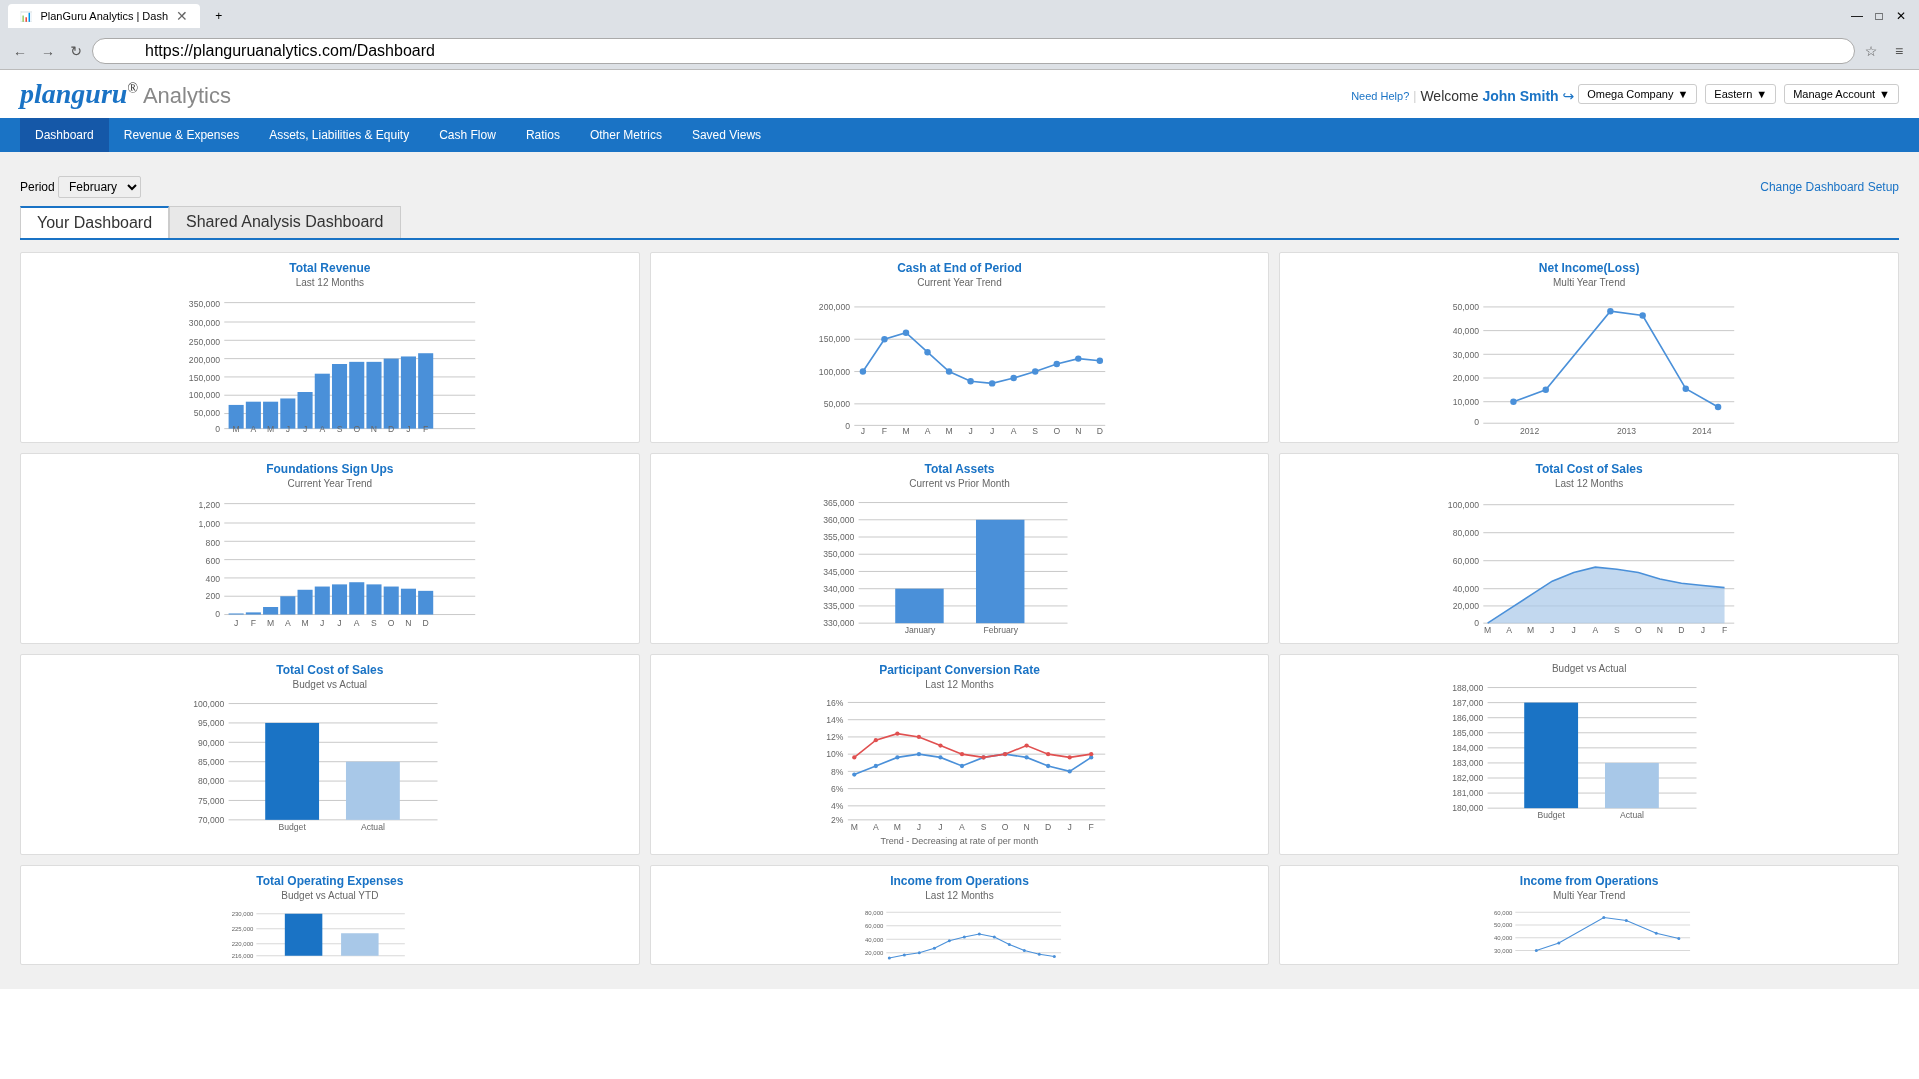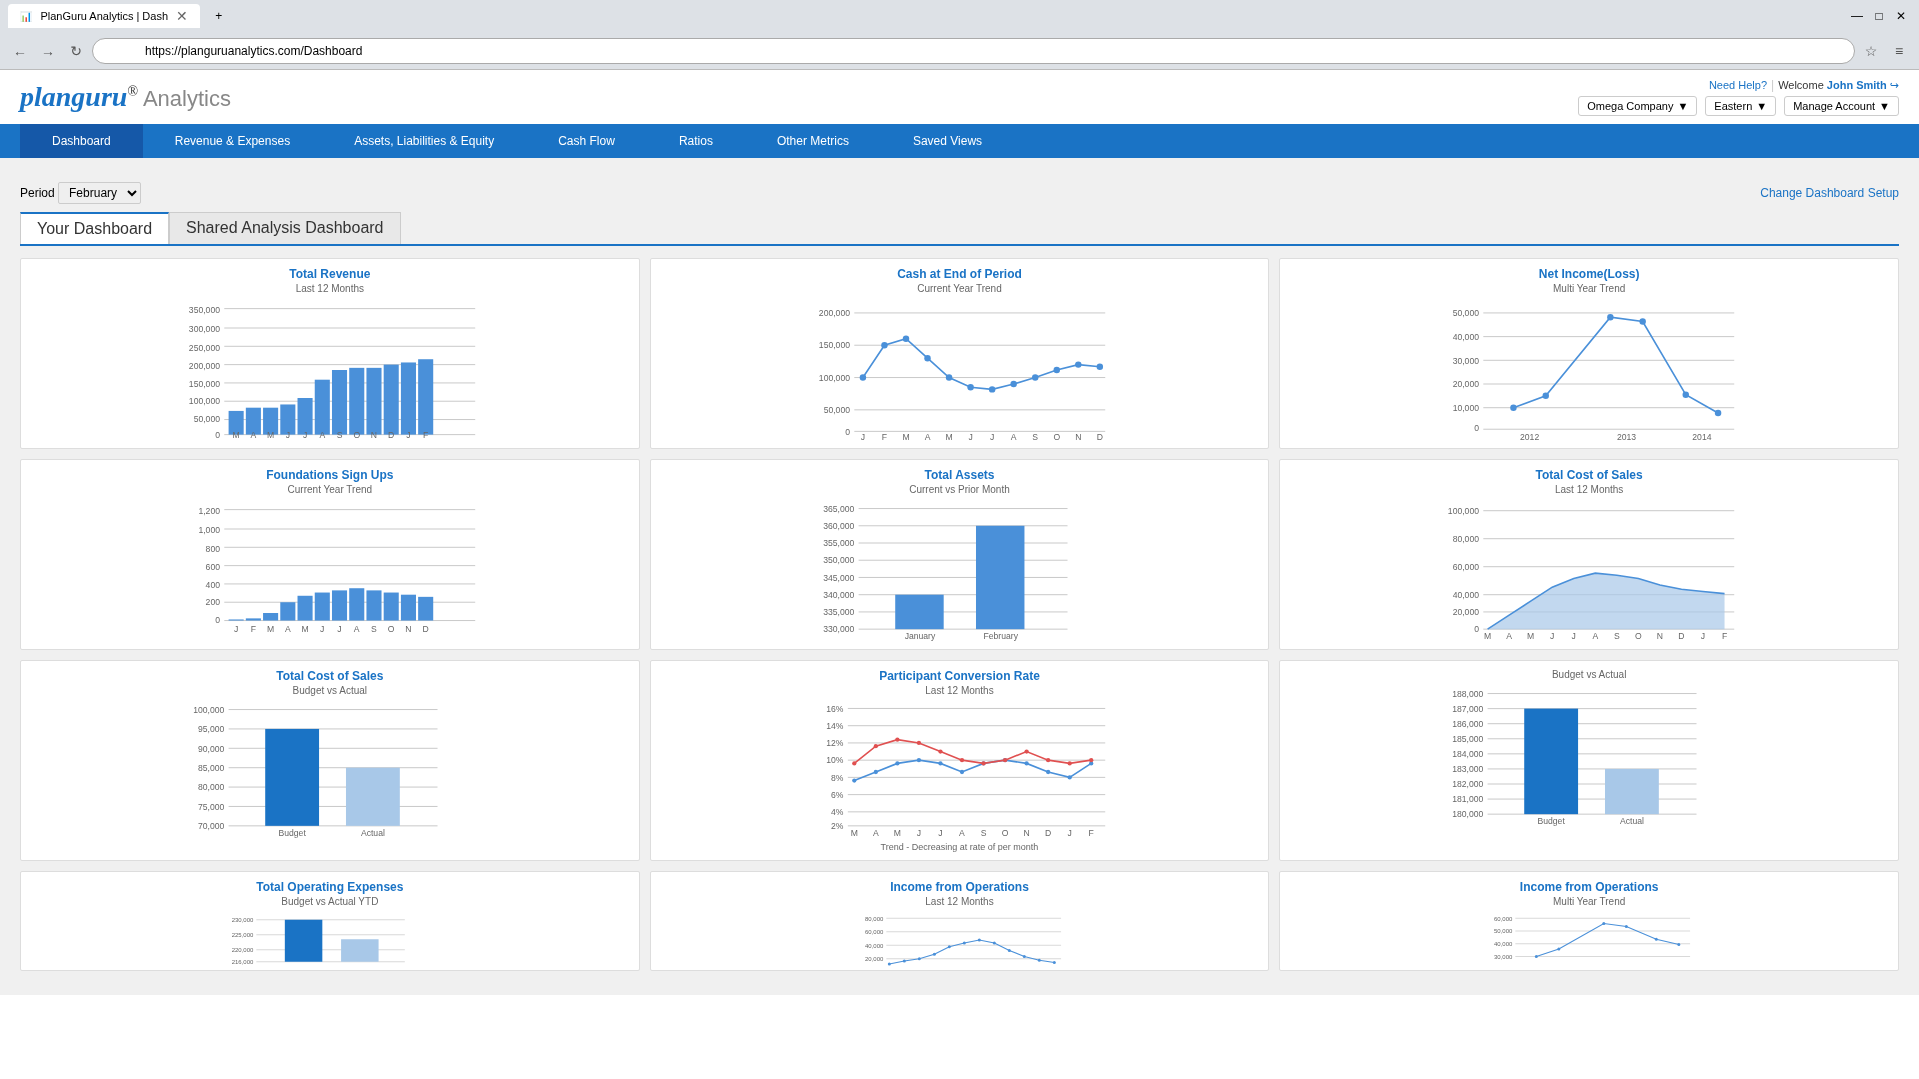--- a/index.html
+++ b/index.html
@@ -6,40 +6,40 @@
     body { font-family: Arial, sans-serif; font-size: 12px; background: #f0f0f0; }
 
     
     .browser-chrome { background: #dde1e6; }
     .browser-title-bar { background: #dde1e6; display: flex; align-items: center; padding: 4px 8px; gap: 8px; height: 32px; }
     .browser-tab { background: white; border-radius: 4px 4px 0 0; padding: 4px 12px; font-size: 11px; display: flex; align-items: center; gap: 8px; min-width: 180px; }
     .browser-tab-close { cursor: pointer; color: #666; font-size: 14px; }
     .browser-controls { display: flex; align-items: center; gap: 4px; padding: 4px 8px; background: #dde1e6; border-bottom: 1px solid #bbb; height: 38px; }
     .browser-btn { width: 24px; height: 24px; border: none; background: none; cursor: pointer; border-radius: 50%; display: flex; align-items: center; justify-content: center; font-size: 14px; color: #555; }
     .address-bar { flex: 1; height: 26px; border: 1px solid #aaa; border-radius: 13px; padding: 0 12px; font-size: 12px; background: white; display: flex; align-items: center; }
-    .address-bar-input { border: none; outline: none; width: 100%; font-size: 12px; padding-left: 40px; }
+    .address-bar-input { border: none; outline: none; width: 100%; font-size: 16px; padding-left: 40px; }
     .minimize-btn, .maximize-btn, .close-btn { width: 20px; height: 20px; border: none; cursor: pointer; font-size: 12px; display: flex; align-items: center; justify-content: center; }
     .minimize-btn { background: #dde1e6; }
     .maximize-btn { background: #dde1e6; }
     .close-btn { background: #dde1e6; }
 
     
     .app-container { background: white; min-height: calc(100vh - 70px); }
     .app-header { display: flex; justify-content: space-between; align-items: center; padding: 8px 20px; background: white; }
-    .header-right { display: flex; flex-direction: column; align-items: flex-end; gap: 4px; }
+    .header-right { display: flex; align-items: flex-end; gap: 4px; }
     .header-help { font-size: 11px; color: #666; }
     .header-help a { color: #1a73c5; text-decoration: none; }
-    .header-welcome { font-size: 11px; color: #333; }
+    .header-welcome { font-size: 14px; color: #333; }
     .header-welcome a { color: #1a73c5; text-decoration: none; font-weight: bold; }
     .header-controls { display: flex; gap: 8px; align-items: center; }
     .dropdown-btn { border: 1px solid #ccc; background: white; padding: 3px 8px; border-radius: 3px; cursor: pointer; font-size: 11px; display: flex; align-items: center; gap: 4px; }
 
     
     .main-nav { background: #1a73c5; display: flex; padding: 0 20px; }
-    .nav-item { color: white; padding: 10px 32px; cursor: pointer; font-size: 12px; text-decoration: none; display: block; }
+    .nav-item { color: white; padding: 10px 15px; cursor: pointer; font-size: 12px; text-decoration: none; display: block; }
     .nav-item:hover, .nav-item.active { background: #1558a8; }
     .nav-item.active { background: #1558a8; }
 
     
     .content-area { padding: 24px 20px; background: #f0f0f0; }
     .period-row { display: flex; justify-content: space-between; align-items: center; margin-bottom: 8px; }
     .period-select { border: 1px solid #ccc; padding: 2px 6px; font-size: 12px; border-radius: 2px; }
     .change-setup-link { color: #1a73c5; font-size: 12px; text-decoration: none; cursor: pointer; }
 
     

